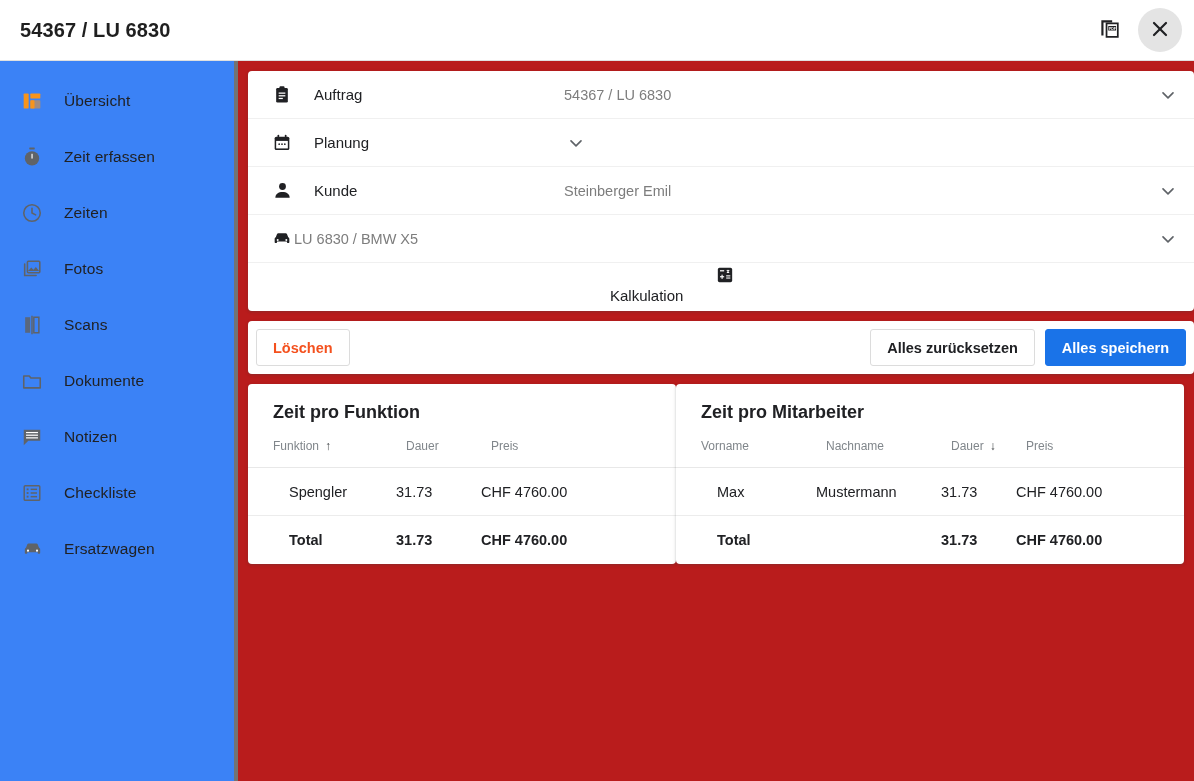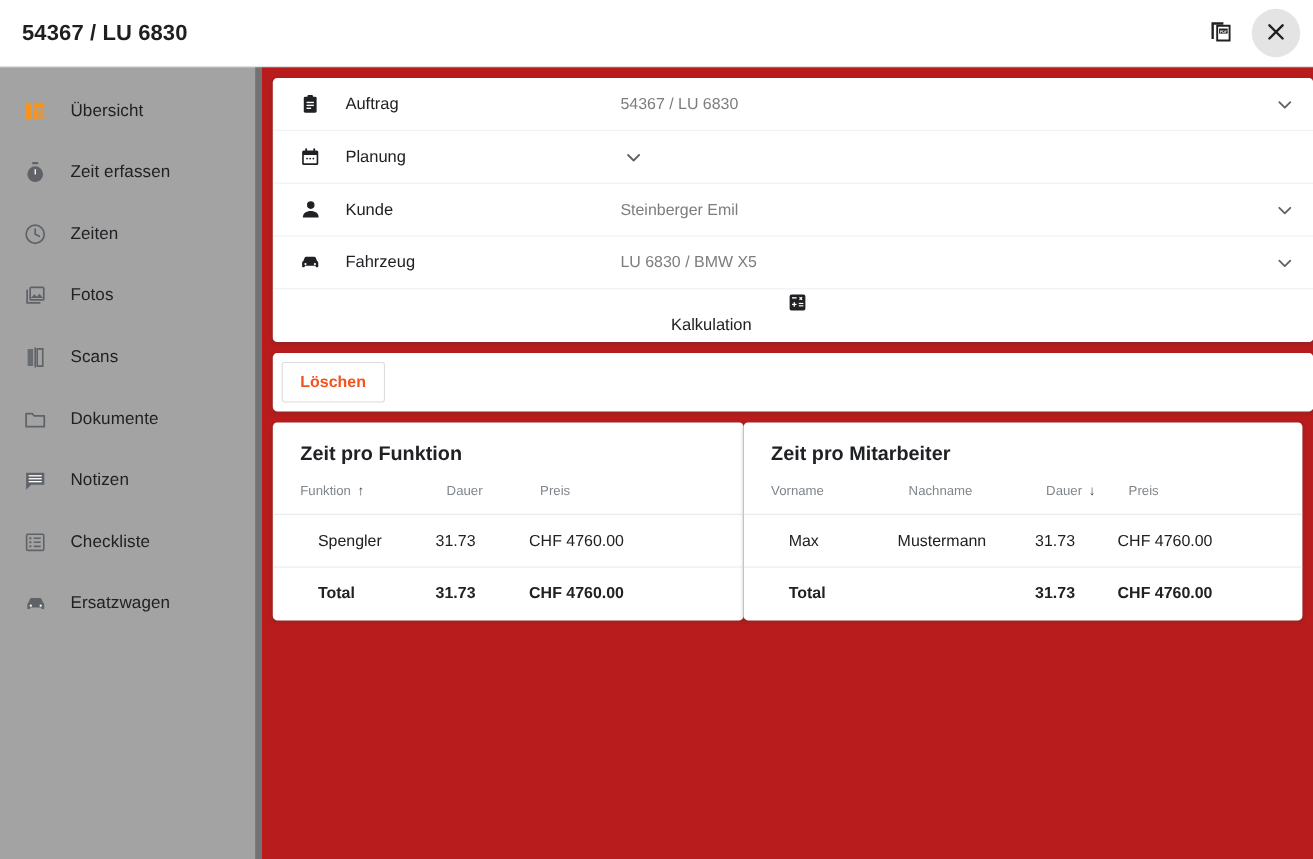--- a/index.html
+++ b/index.html
@@ -31,22 +31,22 @@
     background: transparent; border: none; cursor: pointer;
   }
   .icon-btn.filled { background: #e4e4e4; }
 
   
   .body { flex: 1; display: flex; min-height: 0; }
 
   
   .sidebar {
     width: 238px; flex: 0 0 238px;
-    background: #a3a3a3;
-    border-right: 6px solid #737373;
+    background: #3b82f6;
+    border-right: 4px solid #737373;
     padding-top: 12px;
   }
   .nav-item {
     height: 56px; display: flex; align-items: center;
     padding-left: 18px; cursor: pointer;
     color: #3c4043;
   }
   .nav-item .nav-icon {
     width: 28px; height: 28px; flex: 0 0 28px;
     display: flex; align-items: center; justify-content: center;
@@ -338,21 +338,20 @@
           </div>
 
           <div class="acc-row">
             <span class="acc-icon">
               <svg width="22" height="22" viewBox="0 0 24 24" fill="currentColor">
                 <path d="M5.2 10.2l1.3-3.4A1.6 1.6 0 018 5.8h8a1.6 1.6 0 011.5 1l1.3 3.4c.7.3 1.2 1 1.2 1.8v3.6a.8.8 0 01-.8.8h-1a.8.8 0 01-.8-.8v-.8H6.6v.8a.8.8 0 01-.8.8h-1a.8.8 0 01-.8-.8V12c0-.8.5-1.5 1.2-1.8z"></path>
                 <circle cx="7.3" cy="13.2" r="1.1" fill="#ffffff"></circle>
                 <circle cx="16.7" cy="13.2" r="1.1" fill="#ffffff"></circle>
               </svg>
             </span>
-            <span class="acc-label">Fahrzeug</span>
             <span class="acc-value">LU 6830 / BMW X5</span>
             <span class="acc-chev">
               <svg width="20" height="20" viewBox="0 0 24 24" fill="none" stroke="currentColor" stroke-width="2" stroke-linecap="round" stroke-linejoin="round">
                   <polyline points="6,9.5 12,15.5 18,9.5"></polyline>
                 </svg>
             </span>
           </div>
 
           <div class="acc-row">
             <span class="acc-icon">
@@ -372,20 +371,24 @@
               <svg width="20" height="20" viewBox="0 0 24 24" fill="none" stroke="currentColor" stroke-width="2" stroke-linecap="round" stroke-linejoin="round">
                   <polyline points="6,9.5 12,15.5 18,9.5"></polyline>
                 </svg>
             </span>
           </div>
 
         </div>
 
         <div class="actionbar">
           <button class="btn btn-outline-danger">Löschen</button>
+          <div class="right">
+            <button class="btn btn-outline">Alles zurücksetzen</button>
+            <button class="btn btn-primary">Alles speichern</button>
+          </div>
         </div>
 
         <div class="tables">
 
           <div class="card table-card left">
             <div class="table-title">Zeit pro Funktion</div>
             <table>
               <thead>
                 <tr>
                   <th style="width:148px">

